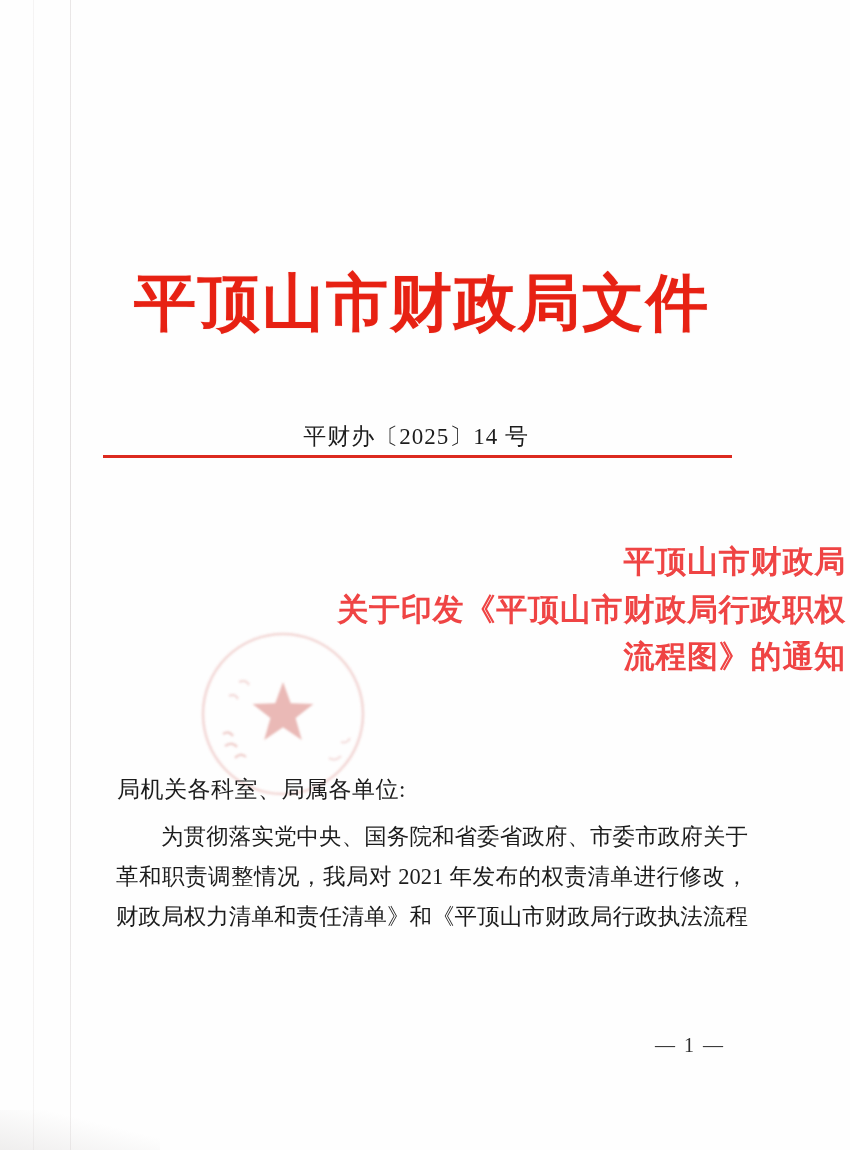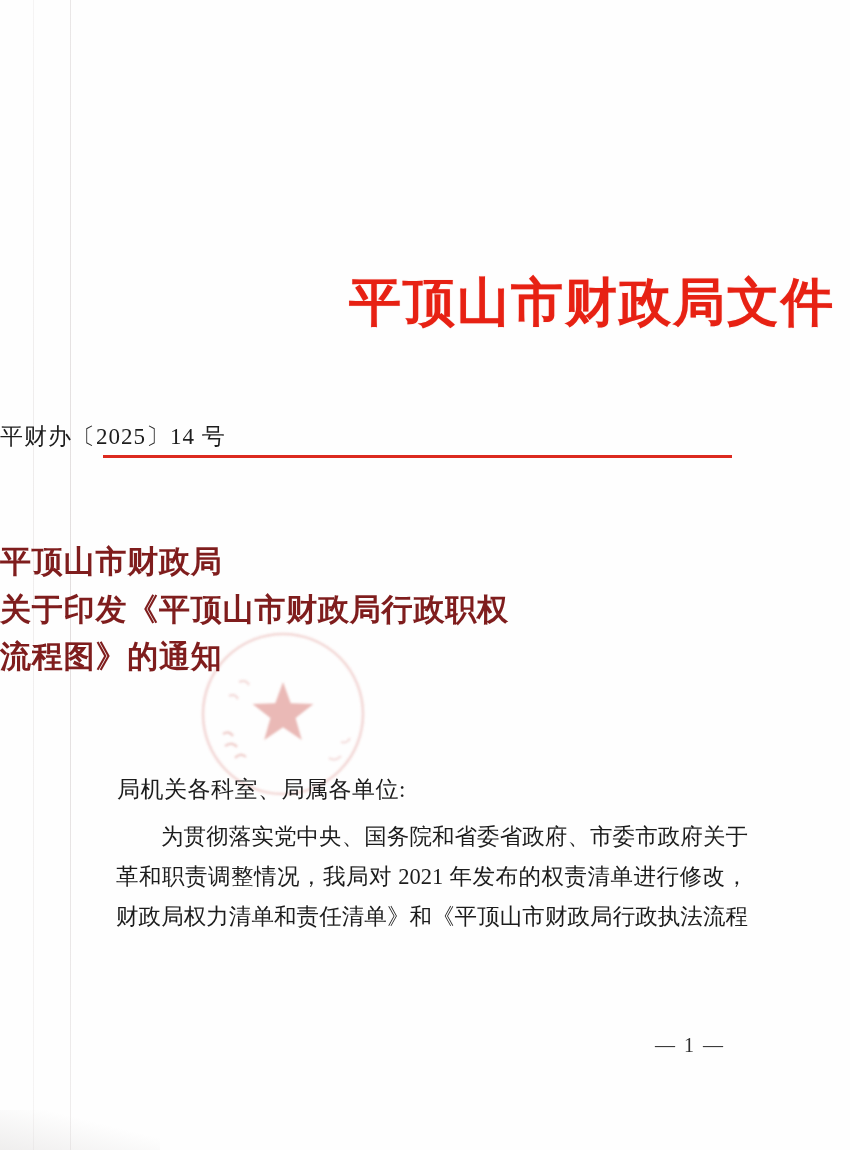--- a/index.html
+++ b/index.html
@@ -22,48 +22,49 @@
   .scan-line{position:absolute;top:0;bottom:0;width:1px;pointer-events:none;}
   .scan-line-1{left:33px;background:linear-gradient(to bottom,rgba(205,198,198,0.18),rgba(205,198,198,0.32) 40%,rgba(205,198,198,0.18));}
   .scan-line-2{left:70px;background:linear-gradient(to bottom,rgba(188,178,178,0.30),rgba(188,178,178,0.42) 55%,rgba(188,178,178,0.22));}
   .bottom-shadow{
     position:absolute;left:0;bottom:0;width:160px;height:40px;
     background:linear-gradient(to top right,rgba(185,180,178,0.22),rgba(185,180,178,0.0) 65%);
     pointer-events:none;
   }
   
   .red-header{
-    position:absolute;top:268px;left:0;right:15px;
-    text-align:right;
-    font-size:52px;line-height:70px;
+    position:absolute;top:268px;left:0;right:6px;
+    text-align:center;
+    font-size:62px;line-height:70px;
     font-weight:bold;
     letter-spacing:2px;
     color:var(--header-red);
     text-shadow:0 0 1px rgba(231,33,19,0.4);
   }
   
   .doc-number{
     position:absolute;top:422px;left:0;right:18px;
+    text-align:center;
     font-size:23px;line-height:30px;
     letter-spacing:1px;
     color:#1d1d1d;
   }
   
   .red-rule{
     position:absolute;left:103px;top:455px;width:629px;height:3px;
     background:var(--rule-red);
   }
   
   .seal{position:absolute;left:195px;top:630px;width:180px;height:180px;pointer-events:none;}
   
   .title-block{
     position:absolute;top:538px;left:0;right:4px;
-    text-align:left;
+    text-align:right;
     font-weight:bold;
-    color:#7f1d1d;
+    color:#ef4444;
   }
   .title-line{
     font-size:31px;line-height:47.5px;
     letter-spacing:0.8px;
   }
   
   .salutation{
     position:absolute;left:117px;top:776px;
     font-size:23px;line-height:28px;
     letter-spacing:0.5px;

